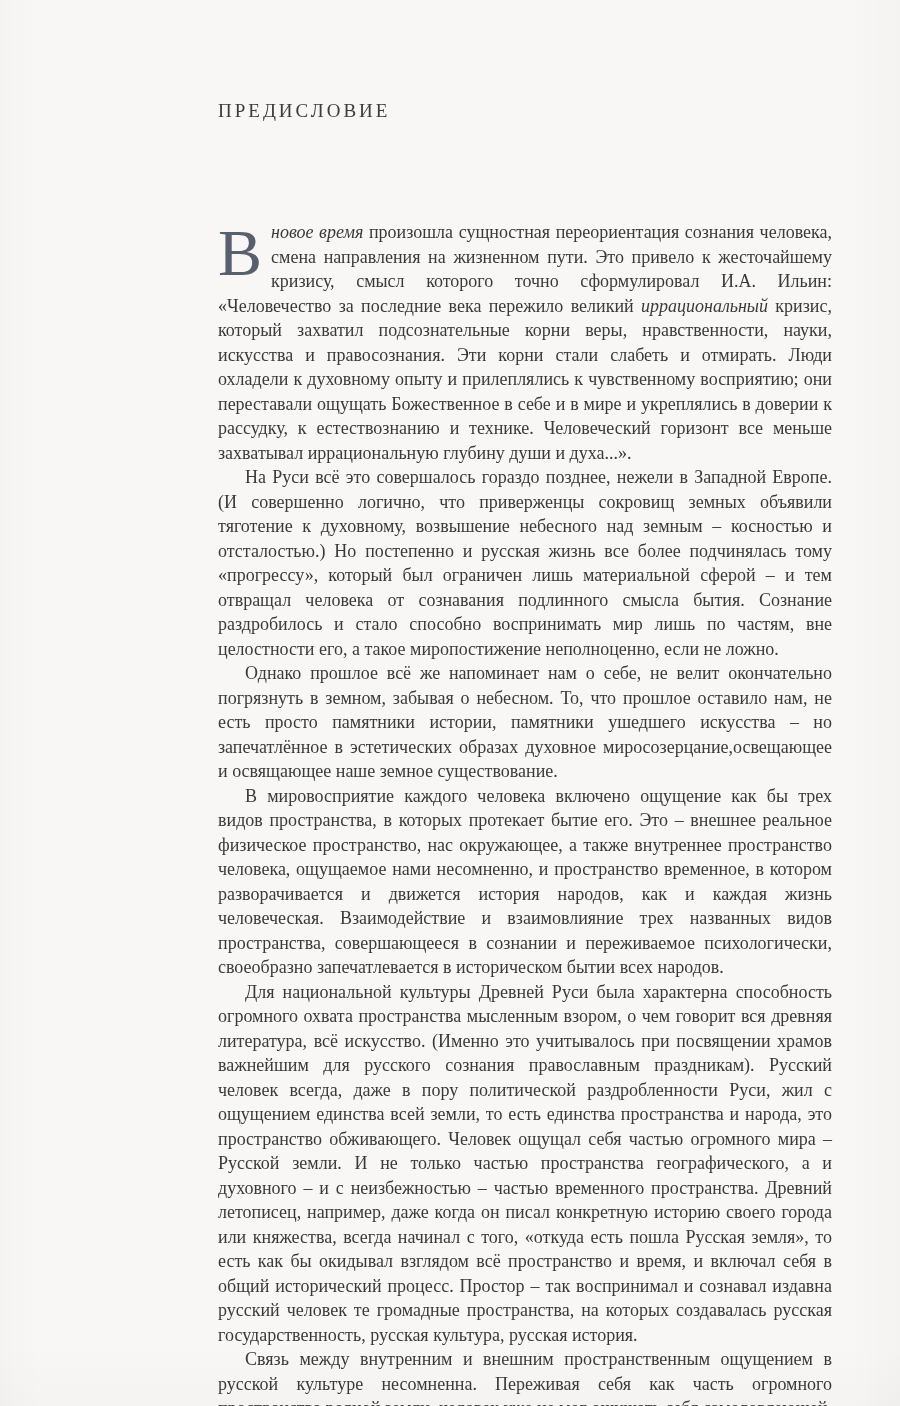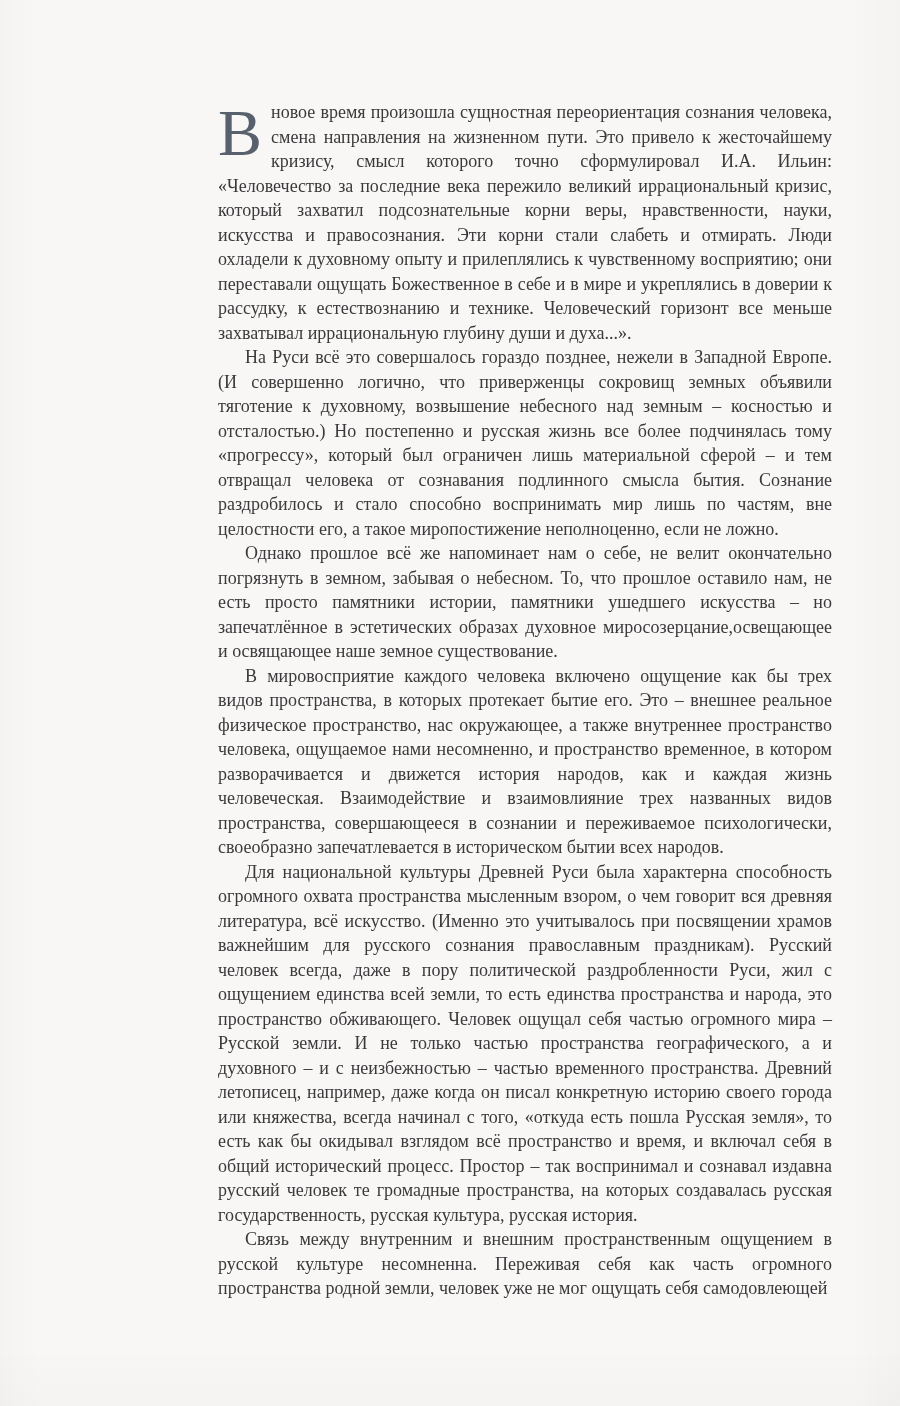--- a/index.html
+++ b/index.html
@@ -54,29 +54,31 @@
   .dropcap {
     float: left;
     font-size: 66px;
     line-height: 62px;
     height: 69px;
     margin: 2px 9px 0 0;
     color: #57606c;
     font-family: "Liberation Serif", "DejaVu Serif", serif;
   }
   .ital {
+    font-style: italic;
   }
 </style>
 </head>
 <body>
 
 <div class="scan-vignette"></div>
 
 <div class="page-block">
 
+  <h1 class="preface-heading">ПРЕДИСЛОВИЕ</h1>
 
   <div class="body-text">
 
     <p class="para first"><span class="dropcap">В</span><span class="ital">новое время</span><span> произошла сущностная переориентация сознания человека, смена направления на жизненном пути. Это привело к жесточайшему кризису, смысл которого точно сформулировал И.А. Ильин: «Человечество за последние века пережило великий </span><span class="ital">иррациональный</span><span> кризис, который захватил подсознательные корни веры, нравственности, науки, искусства и правосознания. Эти корни стали слабеть и отмирать. Люди охладели к духовному опыту и прилеплялись к чувственному восприятию; они переставали ощущать Божественное в себе и в мире и укреплялись в доверии к рассудку, к естествознанию и технике. Человеческий горизонт все меньше захватывал иррациональную глубину души и духа...».</span></p>
 
     <p class="para">На Руси всё это совершалось гораздо позднее, нежели в Западной Европе. (И совершенно логично, что приверженцы сокровищ земных объявили тяготение к духовному, возвышение небесного над земным – косностью и отсталостью.) Но постепенно и русская жизнь все более подчинялась тому «прогрессу», который был ограничен лишь материальной сферой – и тем отвращал человека от сознавания подлинного смысла бытия. Сознание раздробилось и стало способно воспринимать мир лишь по частям, вне целостности его, а такое миропостижение неполноценно, если не ложно.</p>
 
     <p class="para">Однако прошлое всё же напоминает нам о себе, не велит окончательно погрязнуть в земном, забывая о небесном. То, что прошлое оставило нам, не есть просто памятники истории, памятники ушедшего искусства – но запечатлённое в эстетических образах духовное миросозерцание,освещающее и освящающее наше земное существование.</p>
 
     <p class="para">В мировосприятие каждого человека включено ощущение как бы трех видов пространства, в которых протекает бытие его. Это – внешнее реальное физическое пространство, нас окружающее, а также внутреннее пространство человека, ощущаемое нами несомненно, и пространство временное, в котором разворачивается и движется история народов, как и каждая жизнь человеческая. Взаимодействие и взаимовлияние трех названных видов пространства, совершающееся в сознании и переживаемое психологически, своеобразно запечатлевается в историческом бытии всех народов.</p>

